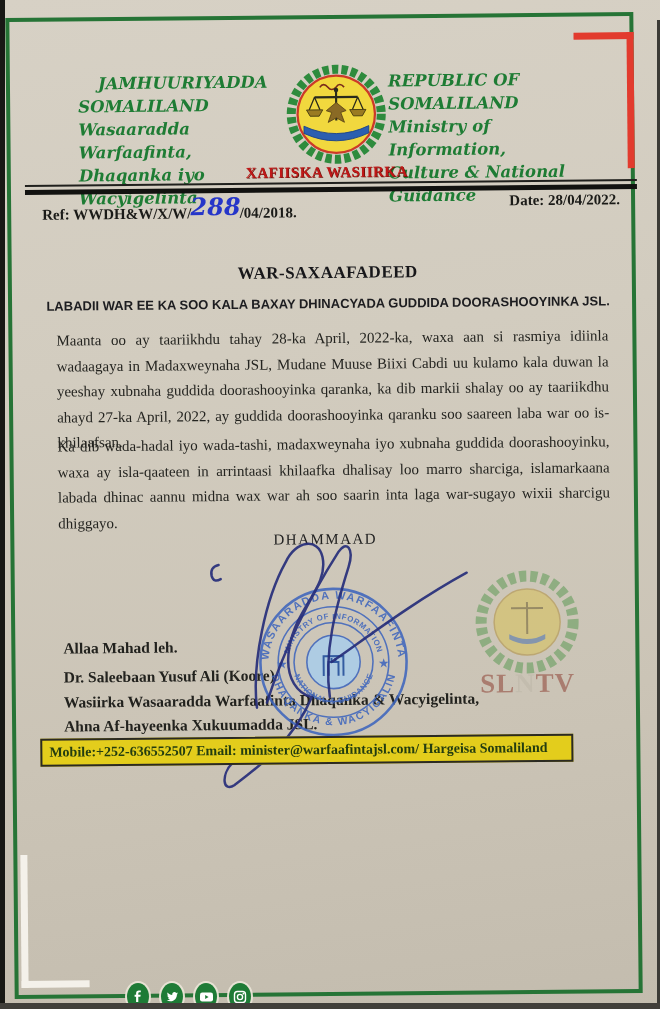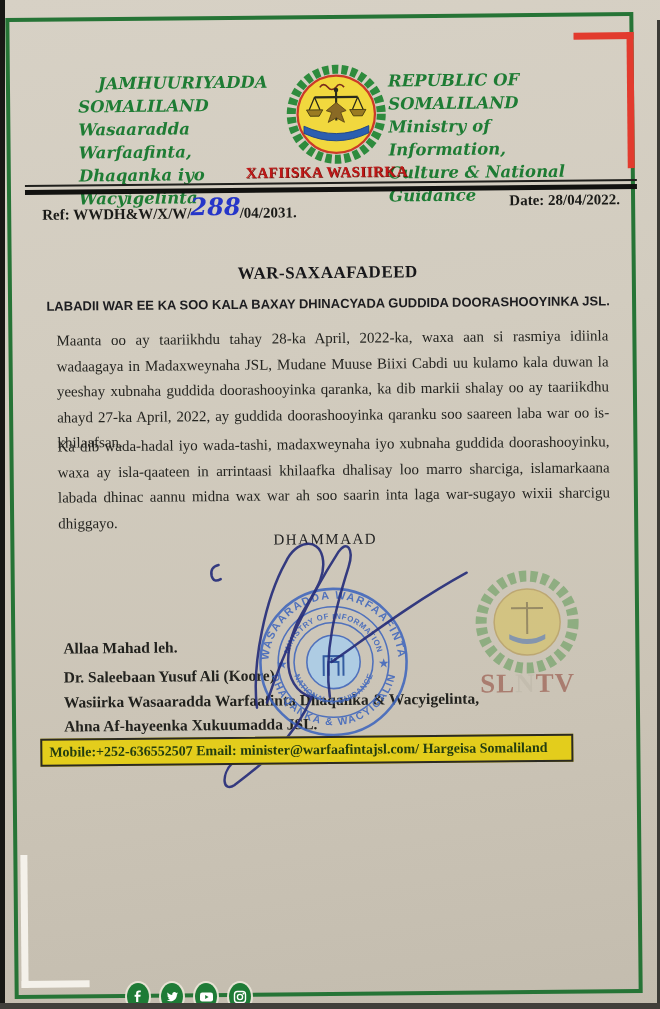--- a/index.html
+++ b/index.html
@@ -97,21 +97,21 @@
       <div>SOMALILAND</div>
       <div>Ministry of Information,</div>
       <div>Culture &amp; National Guidance</div>
     </div>
 
     <div class="office">XAFIISKA WASIIRKA</div>
     <div class="rule"></div>
 
     <div class="refrow">
       <div>
-        <span>Ref: WWDH&amp;W/X/W/</span><span class="hand">288</span><span>/04/2031.</span>
+        <span>Ref: WWDH&amp;W/X/W/</span><span class="hand">288</span><span>/04/2018.</span>
       </div>
       <div>Date: 28/04/2022.</div>
     </div>
 
     <div class="title">WAR-SAXAAFADEED</div>
     <div class="subtitle">LABADII WAR EE KA SOO KALA BAXAY DHINACYADA GUDDIDA DOORASHOOYINKA JSL.</div>
 
     <div class="para p1">Maanta oo ay taariikhdu tahay 28-ka April, 2022-ka, waxa aan si rasmiya idiinla wadaagaya in Madaxweynaha JSL, Mudane Muuse Biixi Cabdi uu kulamo kala duwan la yeeshay xubnaha guddida doorashooyinka qaranka, ka dib markii shalay oo ay taariikdhu ahayd 27-ka April, 2022, ay guddida doorashooyinka qaranku soo saareen laba war oo is-khilaafsan.</div>
     <div class="para p2">Ka dib wada-hadal iyo wada-tashi, madaxweynaha iyo xubnaha guddida doorashooyinku, waxa ay isla-qaateen in arrintaasi khilaafka dhalisay loo marro sharciga, islamarkaana labada dhinac aannu midna wax war ah soo saarin inta laga war-sugayo wixii sharcigu dhiggayo.</div>
 

